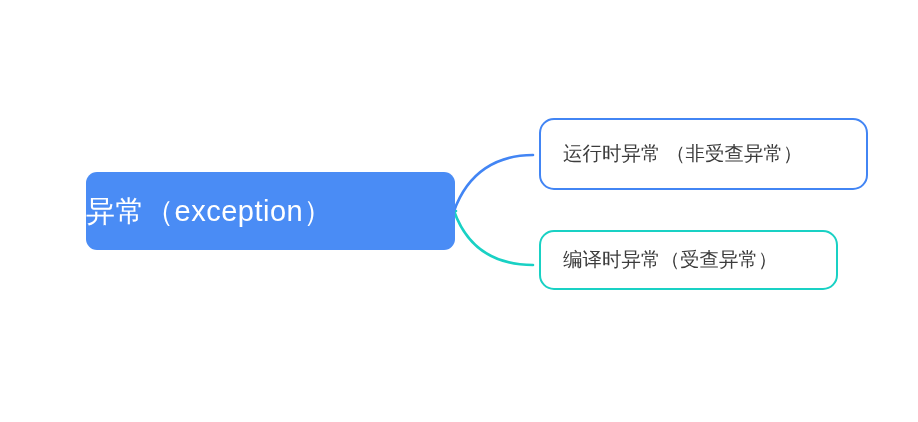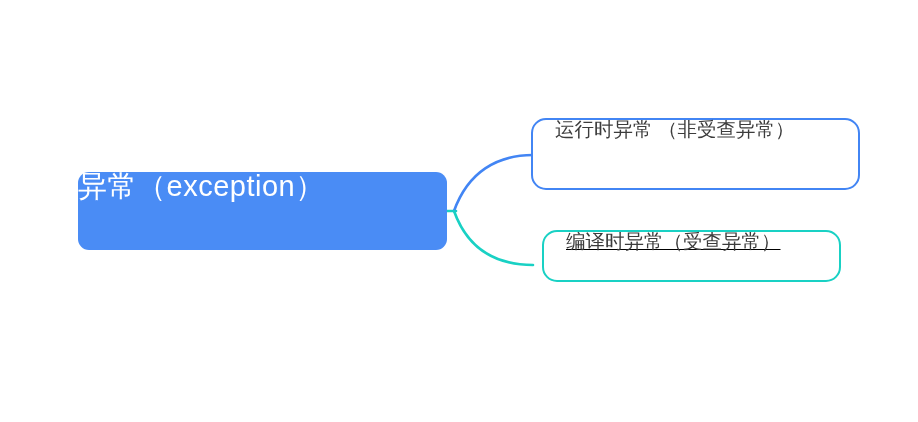--- a/index.html
+++ b/index.html
@@ -24,22 +24,23 @@
     left: 0;
     top: 0;
     width: 918px;
     height: 422px;
     pointer-events: none;
   }
   .node {
     position: absolute;
     box-sizing: border-box;
     display: flex;
-    align-items: flex-start;
+    align-items: center;
     white-space: nowrap;
+    margin-left: 8px;
   }
   
   #root-node {
     left: 78px;
     top: 172px;
     width: 369px;
     height: 78px;
     background: #4a8cf5;
     border-radius: 11px;
   }
@@ -56,26 +57,25 @@
     padding-left: 22px;
   }
   #child-node-runtime {
     left: 531px;
     top: 118px;
     width: 329px;
     height: 72px;
     border: 2.6px solid #4285f4;
   }
   #child-node-compile {
-    left: 542px;
+    left: 531px;
     top: 230px;
     width: 299px;
-    height: 52px;
+    height: 60px;
     border: 2.6px solid #19d1c4;
-    text-decoration: underline;
   }
   .child-node .node-label {
     color: #3c3c3c;
     font-size: 19.5px;
     line-height: 1;
   }
 </style>
 </head>
 <body>
 

